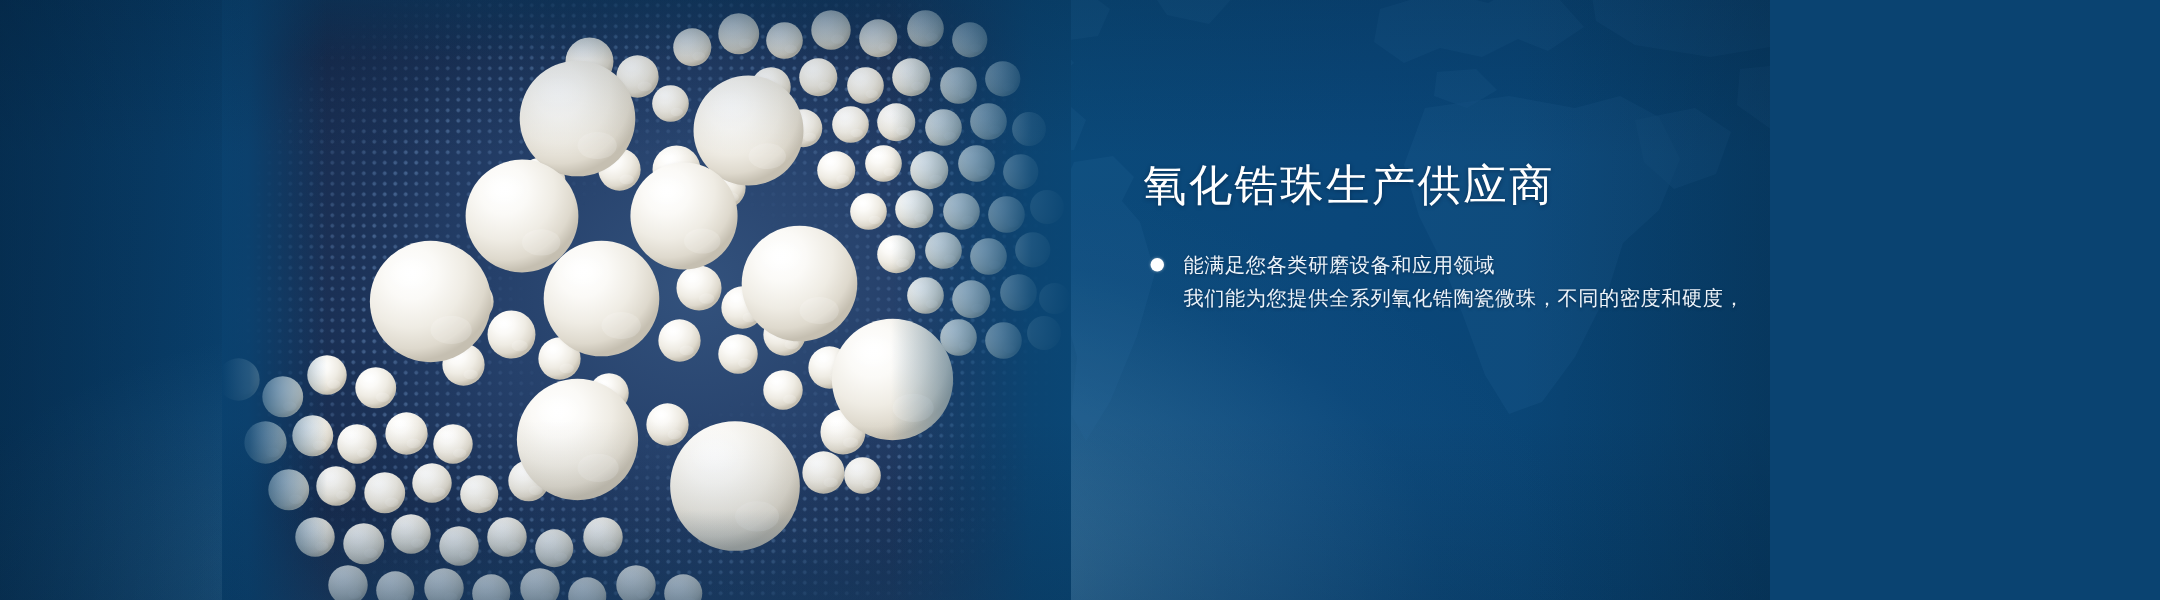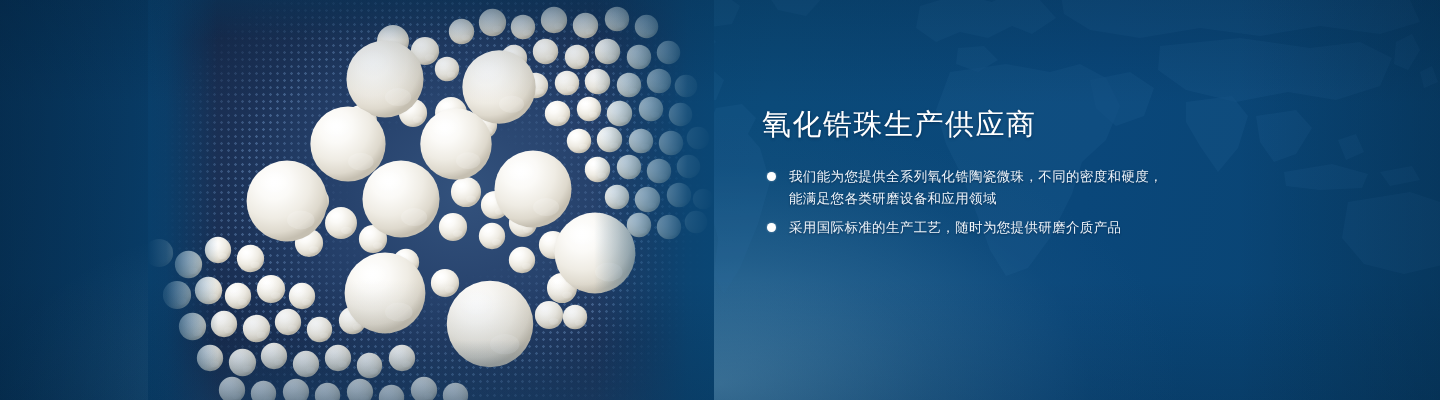--- a/index.html
+++ b/index.html
@@ -2,21 +2,21 @@
 <html lang="zh"><head>
 <meta charset="utf-8">
 <title>Banner</title>
 <style>
   html,body{margin:0;padding:0;}
   body{
     width:1440px;height:400px;overflow:hidden;
     font-family:"Liberation Sans","DejaVu Sans",sans-serif;
     background:#0a4371;
   }
-  .banner{position:relative;width:1440px;height:400px;overflow:hidden;background:#0a4371;}
+  .banner{position:relative;width:1180px;height:400px;overflow:hidden;background:#0a4371;}
 
   
   .bg-base{position:absolute;inset:0;
     background:linear-gradient(100deg,#083a64 0%,#0a4371 22%,#0b4a79 52%,#0a477a 74%,#094370 100%);}
   .bg-glow{position:absolute;inset:0;
     background:radial-gradient(ellipse 560px 330px at 50% 96%,rgba(110,165,200,.55) 0%,rgba(80,135,175,.32) 38%,rgba(40,95,140,.12) 66%,rgba(10,67,113,0) 82%);}
   .bg-glow2{position:absolute;inset:0;
     background:radial-gradient(ellipse 420px 260px at 20% 100%,rgba(120,175,210,.22) 0%,rgba(10,67,113,0) 70%);}
   .bg-vignette{position:absolute;inset:0;
     background:
@@ -284,23 +284,19 @@
   </div>
 
   <div class="bg-vignette"></div>
 
   <div class="copy">
     <h1 class="headline">氧化锆珠生产供应商</h1>
 
     <ul class="bullets">
       <li class="bullet">
         <span class="dot"></span>
+        <span class="btext">能满足您各类研磨设备和应用领域</span>
         <span class="btext">我们能为您提供全系列氧化锆陶瓷微珠，不同的密度和硬度，</span>
-        <span class="btext">能满足您各类研磨设备和应用领域</span>
-      </li>
-      <li class="bullet">
-        <span class="dot"></span>
-        <span class="btext">采用国际标准的生产工艺，随时为您提供研磨介质产品</span>
       </li>
     </ul>
   </div>
 
 </div>
 
 </body></html>

